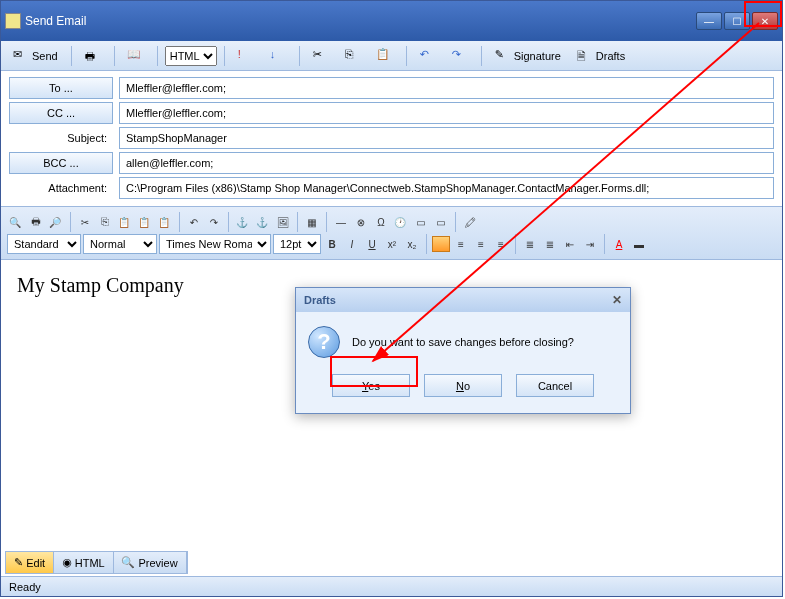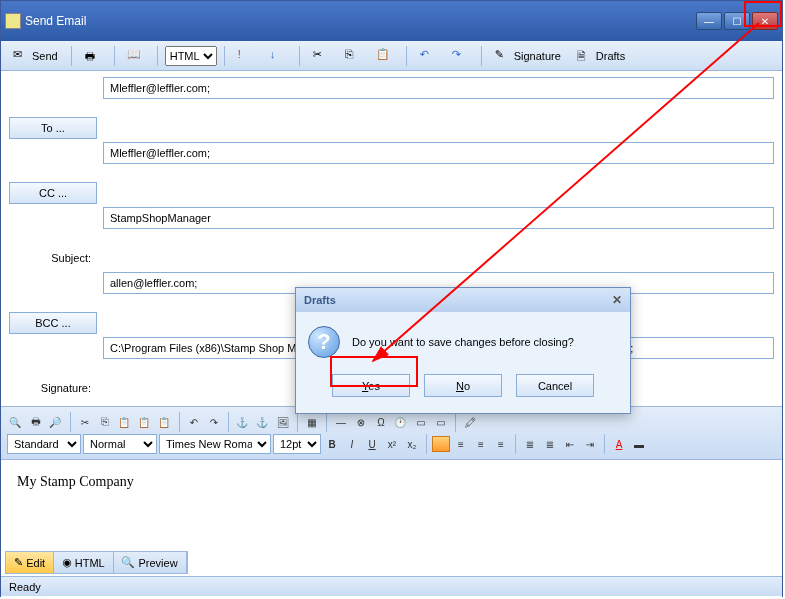--- a/index.html
+++ b/index.html
@@ -12,29 +12,29 @@
 .winbtn { width: 26px; height: 18px; background: linear-gradient(to bottom,#7aa3e0,#3b6cb5); border: 1px solid #2a4a7a; border-radius: 2px; display: flex; align-items: center; justify-content: center; color: #fff; font-size: 10px; cursor: pointer; }
 .winbtn.close { background: linear-gradient(to bottom,#e07a7a,#b53b3b); border-color: #7a2a2a; }
 .close-highlight { position: absolute; top: 0px; right: 0px; width: 38px; height: 26px; border: 2px solid red; pointer-events: none; z-index: 100; }
 .toolbar { height: 30px; background: linear-gradient(to bottom,#e8f0fb,#cddff4); border-bottom: 1px solid #9db8de; display: flex; align-items: center; padding: 0 6px; gap: 4px; }
 .tbtn { padding: 3px 6px; display: flex; align-items: center; gap: 3px; cursor: pointer; border-radius: 2px; }
 .tsep { width: 1px; height: 20px; background: #9db8de; margin: 0 3px; }
 .ticon { width: 16px; height: 16px; display: inline-block; }
 select.tsel { font-size: 11px; height: 20px; }
 .fields { padding: 6px 8px 4px 8px; background: #fff; }
 .frow { display: flex; margin-bottom: 3px; }
-.flabel { width: 88px; height: 22px; font-size: 11px; display: flex; align-items: center; justify-content: center; margin-top: 40px; }
+.flabel { width: 104px; height: 22px; font-size: 11px; display: flex; align-items: center; justify-content: center; }
 .flabel.btn { background: linear-gradient(to bottom,#f5f9fe,#d4e4f7); border: 1px solid #8aaed8; cursor: pointer; }
 .flabel.txt { justify-content: flex-end; padding-right: 6px; }
 .finput { flex: 1; height: 22px; border: 1px solid #8aaed8; padding: 0 6px; font-size: 11px; background: #fff; margin-left: 6px; }
 .editor-toolbars { background: linear-gradient(to bottom,#e3edfa,#c9dcf3); border-top: 1px solid #9db8de; border-bottom: 1px solid #9db8de; padding: 3px 6px; }
 .etrow { display: flex; align-items: center; gap: 2px; margin: 2px 0; flex-wrap: nowrap; }
 .eicon { width: 18px; height: 18px; display: flex; align-items: center; justify-content: center; cursor: pointer; font-size: 10px; color: #333; }
 .esel { font-size: 11px; height: 20px; border: 1px solid #8aaed8; background: #fff; padding: 0 2px;}
-.editor-body { padding: 14px 16px; font-family: "Times New Roman", serif; font-size: 14px; min-height: 280px; background: #fff; }
+.editor-body { padding: 14px 16px; font-family: "Times New Roman", serif; font-size: 20px; min-height: 280px; background: #fff; }
 .bottom-tabs { position: absolute; bottom: 22px; left: 4px; display: flex; background: linear-gradient(to bottom,#e3edfa,#c9dcf3); border: 1px solid #9db8de; }
 .btab { padding: 4px 8px; display: flex; align-items: center; gap: 3px; cursor: pointer; border-right: 1px solid #9db8de; font-size: 11px; }
 .btab.active { background: linear-gradient(to bottom,#ffe7a2,#ffc94a); }
 .statusbar { position: absolute; bottom: 0; left: 0; right: 0; height: 20px; background: linear-gradient(to bottom,#e3edfa,#c9dcf3); border-top: 1px solid #9db8de; padding: 0 8px; display: flex; align-items: center; font-size: 11px; }
 .dialog { position: absolute; top: 286px; left: 294px; width: 336px; background: #eaf2fc; border: 1px solid #6a8cc0; box-shadow: 0 3px 12px rgba(0,0,0,0.3); z-index: 50; }
 .dlg-title { height: 24px; background: linear-gradient(to bottom,#d7e6f9,#b8d0ef); display: flex; align-items: center; padding: 0 8px; color: #3a5a8a; font-size: 11px; font-weight: bold; }
 .dlg-title .x { margin-left: auto; cursor: pointer; color: #555; font-size: 12px; }
 .dlg-body { padding: 14px 12px 8px 12px; display: flex; align-items: center; gap: 12px; }
 .dlg-qicon { width: 32px; height: 32px; border-radius: 50%; background: radial-gradient(circle at 30% 30%, #cfe6ff, #5a9ae0); display: flex; align-items: center; justify-content: center; color: #fff; font-size: 22px; font-weight: bold; border:1px solid #3a6aa8;}
 .dlg-btns { display: flex; justify-content: center; gap: 14px; padding: 8px 0 16px 0; }
@@ -120,21 +120,21 @@
     </div>
     <div class="frow">
       <div class="flabel txt">Subject:</div>
       <input class="finput" value="StampShopManager" style="">
     </div>
     <div class="frow">
       <div class="flabel btn">BCC ...</div>
       <input class="finput" value="allen@leffler.com;" style="">
     </div>
     <div class="frow">
-      <div class="flabel txt">Signature:</div>
+      <div class="flabel txt">Attachment:</div>
       <input class="finput" value="C:\Program Files (x86)\Stamp Shop Manager\Connectweb.StampShopManager.ContactManager.Forms.dll;" style="">
     </div>
   </div>
 
   <div class="editor-toolbars">
     <div class="etrow">
       <span class="eicon">🔍</span>
       <span class="eicon">🖶</span>
       <span class="eicon">🔎</span>
       <span class="tsep"></span>

